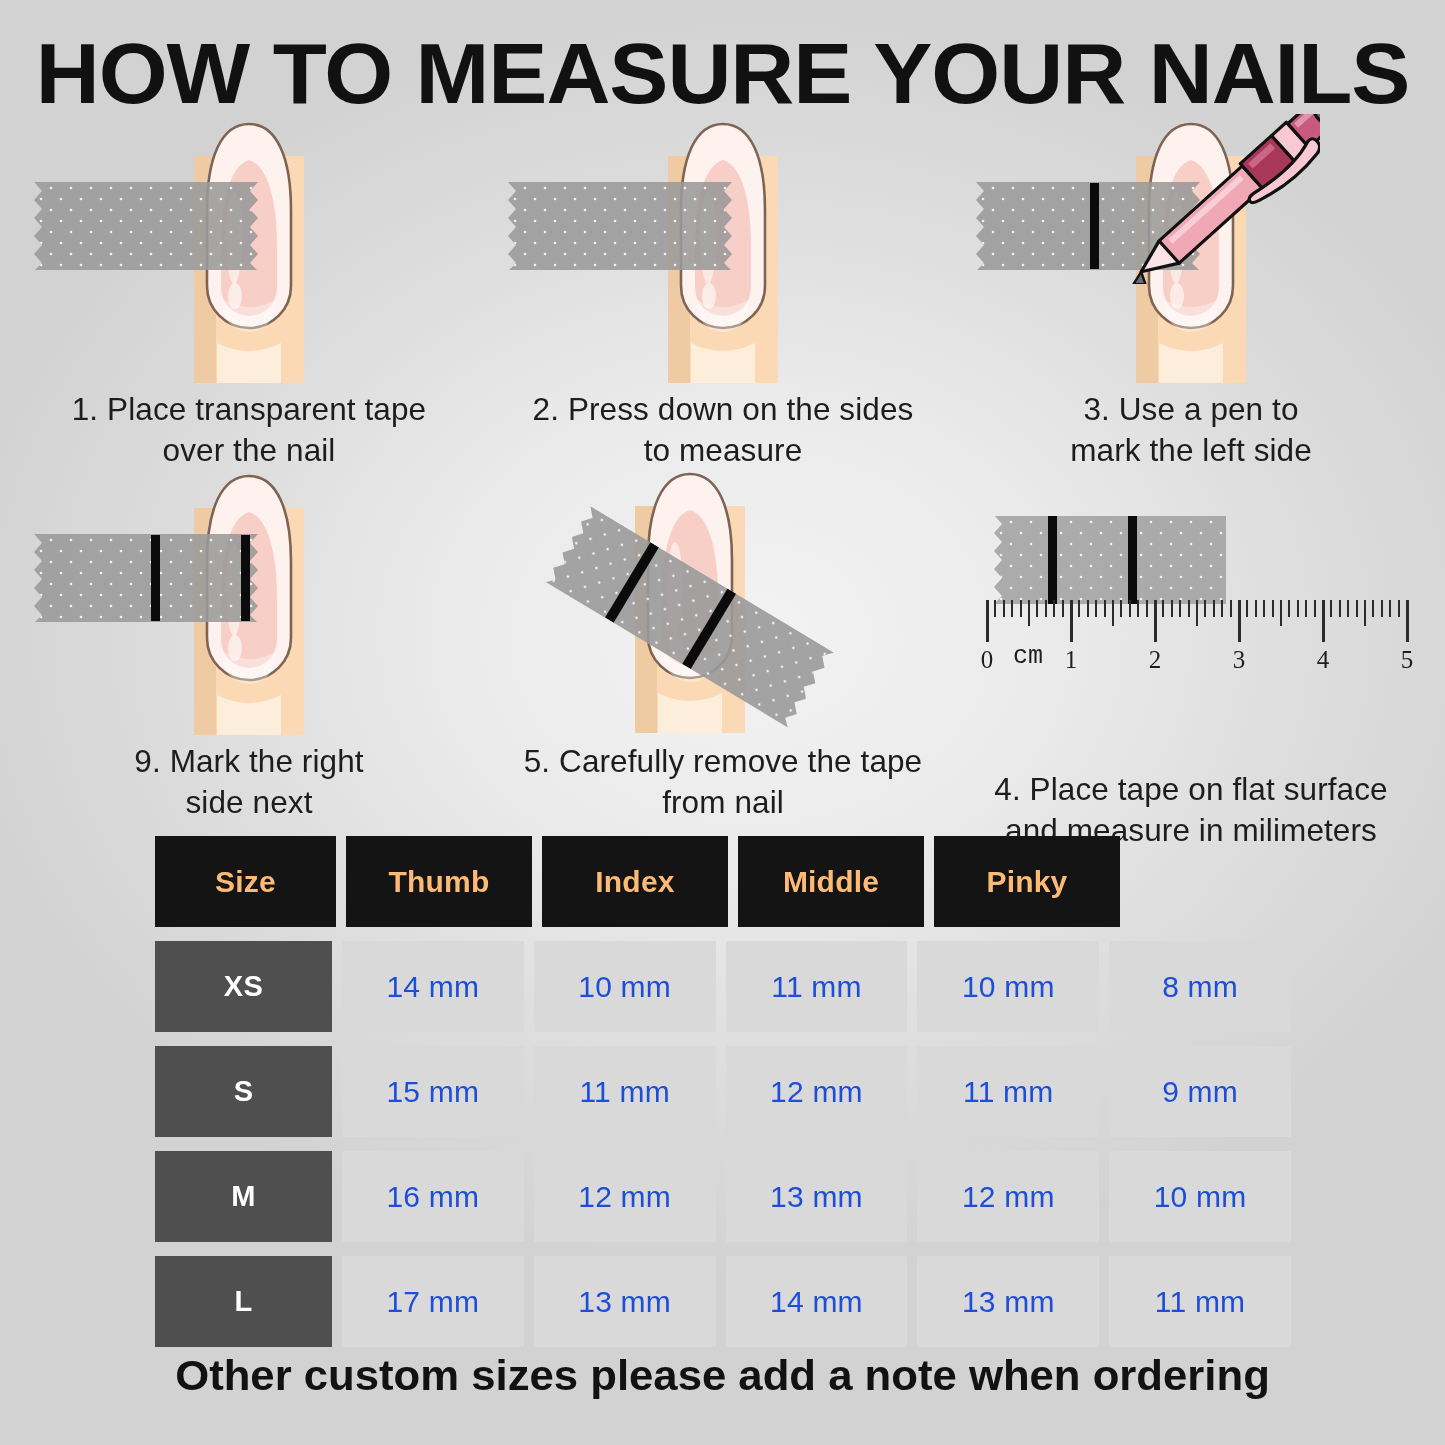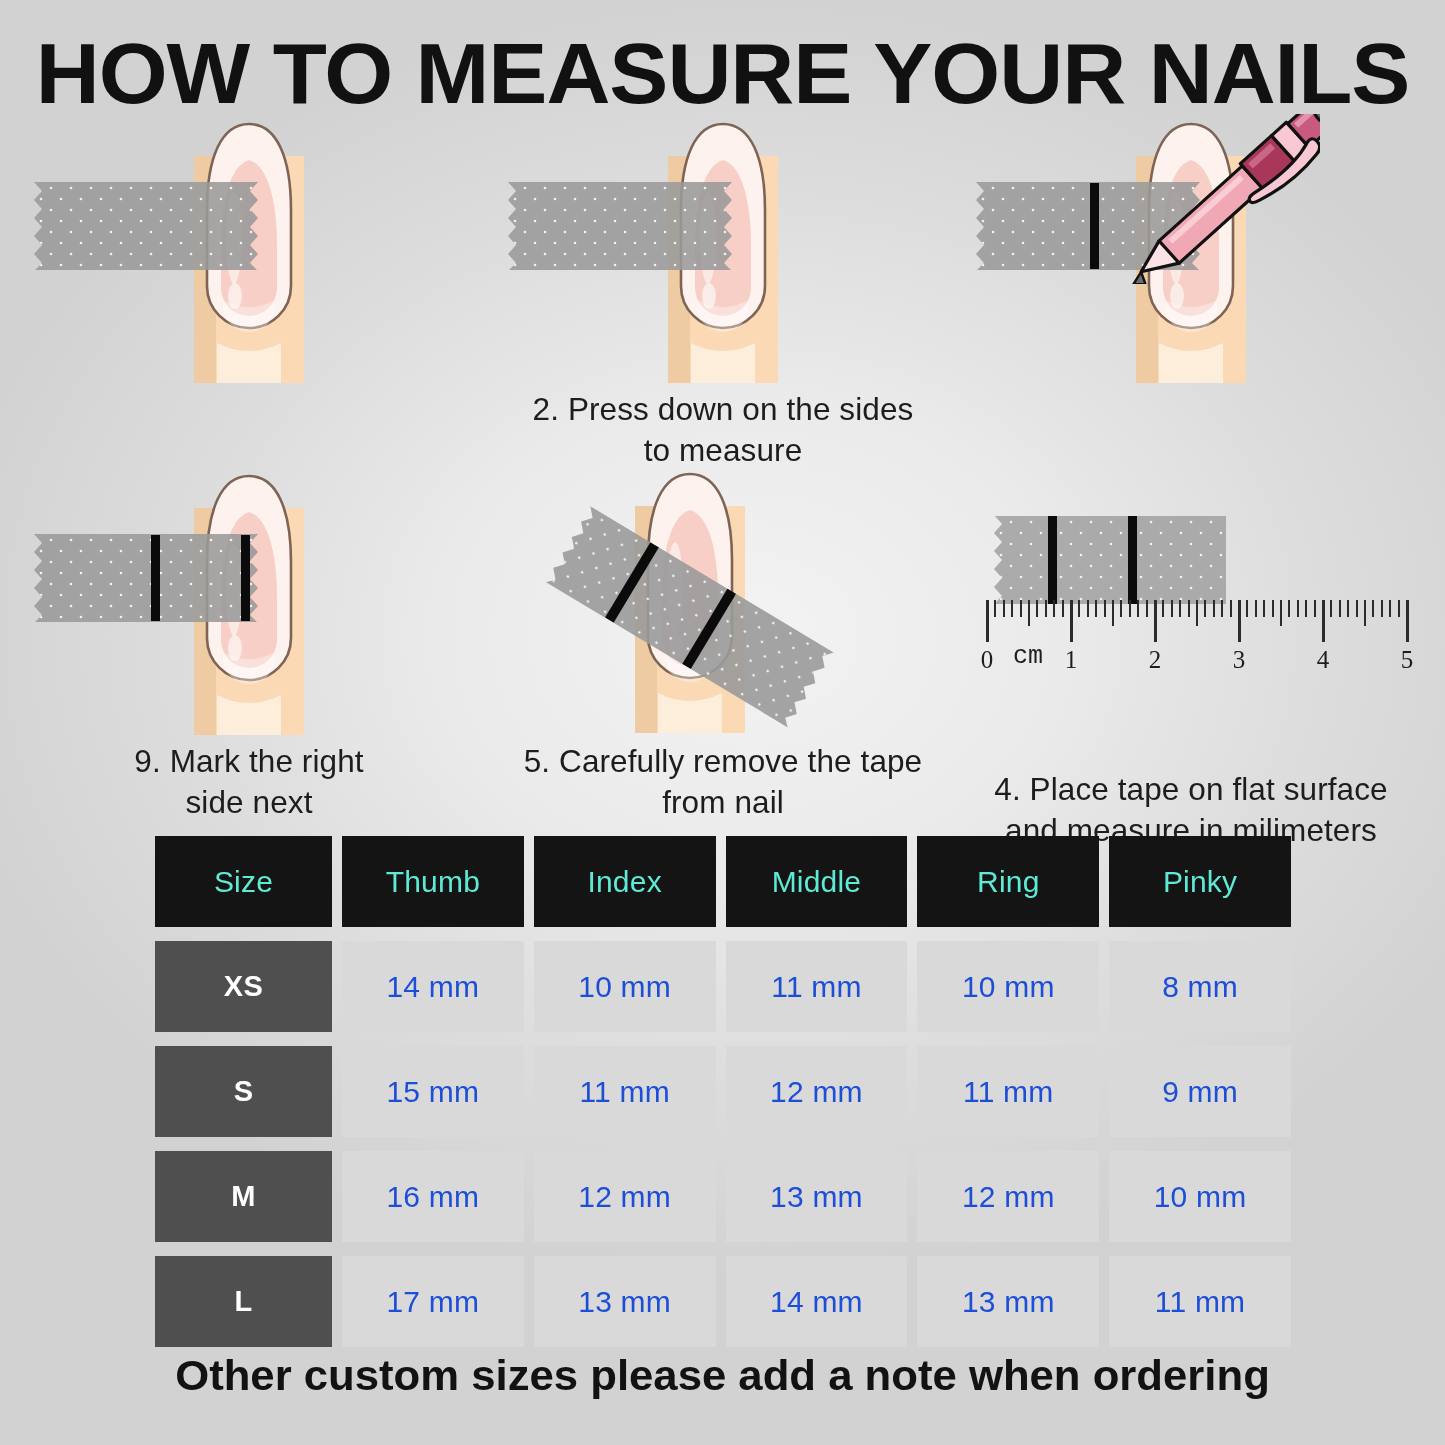--- a/index.html
+++ b/index.html
@@ -65,21 +65,21 @@
     position:absolute;left:155px;top:836px;width:1136px;
   }
   .trow{display:flex;gap:10px;margin-bottom:14px;}
   .cell{
     height:91px;display:flex;align-items:center;justify-content:center;
     font-family:"Liberation Sans",sans-serif;
   }
   .c-size{width:181px;}
   .c-data{width:186px;}
   .hcell{
-    background:#141414;color:#5eead4;font-weight:normal;font-size:30px;
+    background:#141414;color:#fdba74;font-weight:bold;font-size:30px;
     letter-spacing:.2px;
   }
   .sizecell{
     background:#4f4f4f;color:#ffffff;font-weight:bold;font-size:29px;
     letter-spacing:.3px;
   }
   .datacell{
     background:#d9d9d9;color:#1d4ed8;font-weight:300;font-size:30px;
     letter-spacing:.2px;
   }
@@ -120,20 +120,24 @@
             <pattern id="dots1" width="20" height="22" patternUnits="userSpaceOnUse">
               <circle cx="5" cy="6" r="1.3" fill="#ffffff" opacity=".85"></circle>
               <circle cx="15" cy="17" r="1.3" fill="#ffffff" opacity=".85"></circle>
             </pattern>
           </defs>
           <path d="M8 0 H232 l-8 9 8 9 -8 9 8 9 -8 9 8 9 -8 9 8 9 -8 9 8 8 H8 l8 -8 -8 -9 8 -9 -8 -9 8 -9 -8 -9 8 -9 -8 -9 8 -9 -8 -9 z" fill="#9a9a9a" opacity=".88"></path>
           <path d="M8 0 H232 l-8 9 8 9 -8 9 8 9 -8 9 8 9 -8 9 8 9 -8 9 8 8 H8 l8 -8 -8 -9 8 -9 -8 -9 8 -9 -8 -9 8 -9 -8 -9 8 -9 -8 -9 z" fill="url(#dots1)"></path>
         </svg>
       </div>
     </div>
+    <div class="caption">
+      <div>1. Place transparent tape</div>
+      <div>over the nail</div>
+    </div>
   </div>
 
   <div class="step" style="left:482px;top:118px;">
     <div class="figure">
       <div class="finger" style="top:0;">
         <svg width="200" height="265" viewBox="0 0 200 265">
           <path d="M45 38 h110 v227 h-110 z" fill="#fad9b4"></path>
           <path d="M45 38 h22 v227 h-22 z" fill="#efcba4"></path>
           <path d="M68 225 q32 16 64 0 v40 h-64 z" fill="#fdeedc"></path>
           <path d="M100 6 C72 6 58 40 58 92 V168 a42 42 0 0 0 84 0 V92 C142 40 128 6 100 6 Z" fill="#fdf2ee" stroke="#7d6455" stroke-width="2.6"></path>
@@ -206,20 +210,24 @@
 
             <path d="M192 71 h34 v32 h-34 z" fill="#c75a7e" stroke="#111" stroke-width="3.2" stroke-linejoin="round"></path>
             <path d="M197 75 h24 v6 h-24 z" fill="#e8a0b8" opacity=".8"></path>
 
             <ellipse cx="230" cy="87" rx="12" ry="14" fill="#6b6b73" stroke="#111" stroke-width="3.2"></ellipse>
 
             <path d="M120 100 q46 8 74 -2 q8 -2 8 6 q0 8 -9 9 q-36 6 -73 -4 q-8 -2 -8 -5 q0 -5 8 -4 z" fill="#f8c9d2" stroke="#111" stroke-width="3.2" stroke-linejoin="round"></path>
           </g>
         </svg>
       </div>
+    </div>
+    <div class="caption">
+      <div>3. Use a pen to</div>
+      <div>mark the left side</div>
     </div>
   </div>
 
   <div class="step" style="left:8px;top:470px;">
     <div class="figure">
       <div class="finger" style="top:0;">
         <svg width="200" height="265" viewBox="0 0 200 265">
           <path d="M45 38 h110 v227 h-110 z" fill="#fad9b4"></path>
           <path d="M45 38 h22 v227 h-22 z" fill="#efcba4"></path>
           <path d="M68 225 q32 16 64 0 v40 h-64 z" fill="#fdeedc"></path>
@@ -368,21 +376,20 @@
       <div>and measure in milimeters</div>
     </div>
   </div>
 
   <div id="table">
     <div class="trow" id="hrow">
         <div class="cell hcell c-size">Size</div>
         <div class="cell hcell c-data">Thumb</div>
         <div class="cell hcell c-data">Index</div>
         <div class="cell hcell c-data">Middle</div>
-        <div class="cell hcell c-data">Ring</div>
         <div class="cell hcell c-data">Pinky</div>
       </div>
     <div id="tbody">
         <div class="trow">
           <div class="cell sizecell c-size">XS</div>
           <div class="cell datacell c-data">14 mm</div>
           <div class="cell datacell c-data">10 mm</div>
           <div class="cell datacell c-data">11 mm</div>
           <div class="cell datacell c-data">10 mm</div>
           <div class="cell datacell c-data">8 mm</div>

